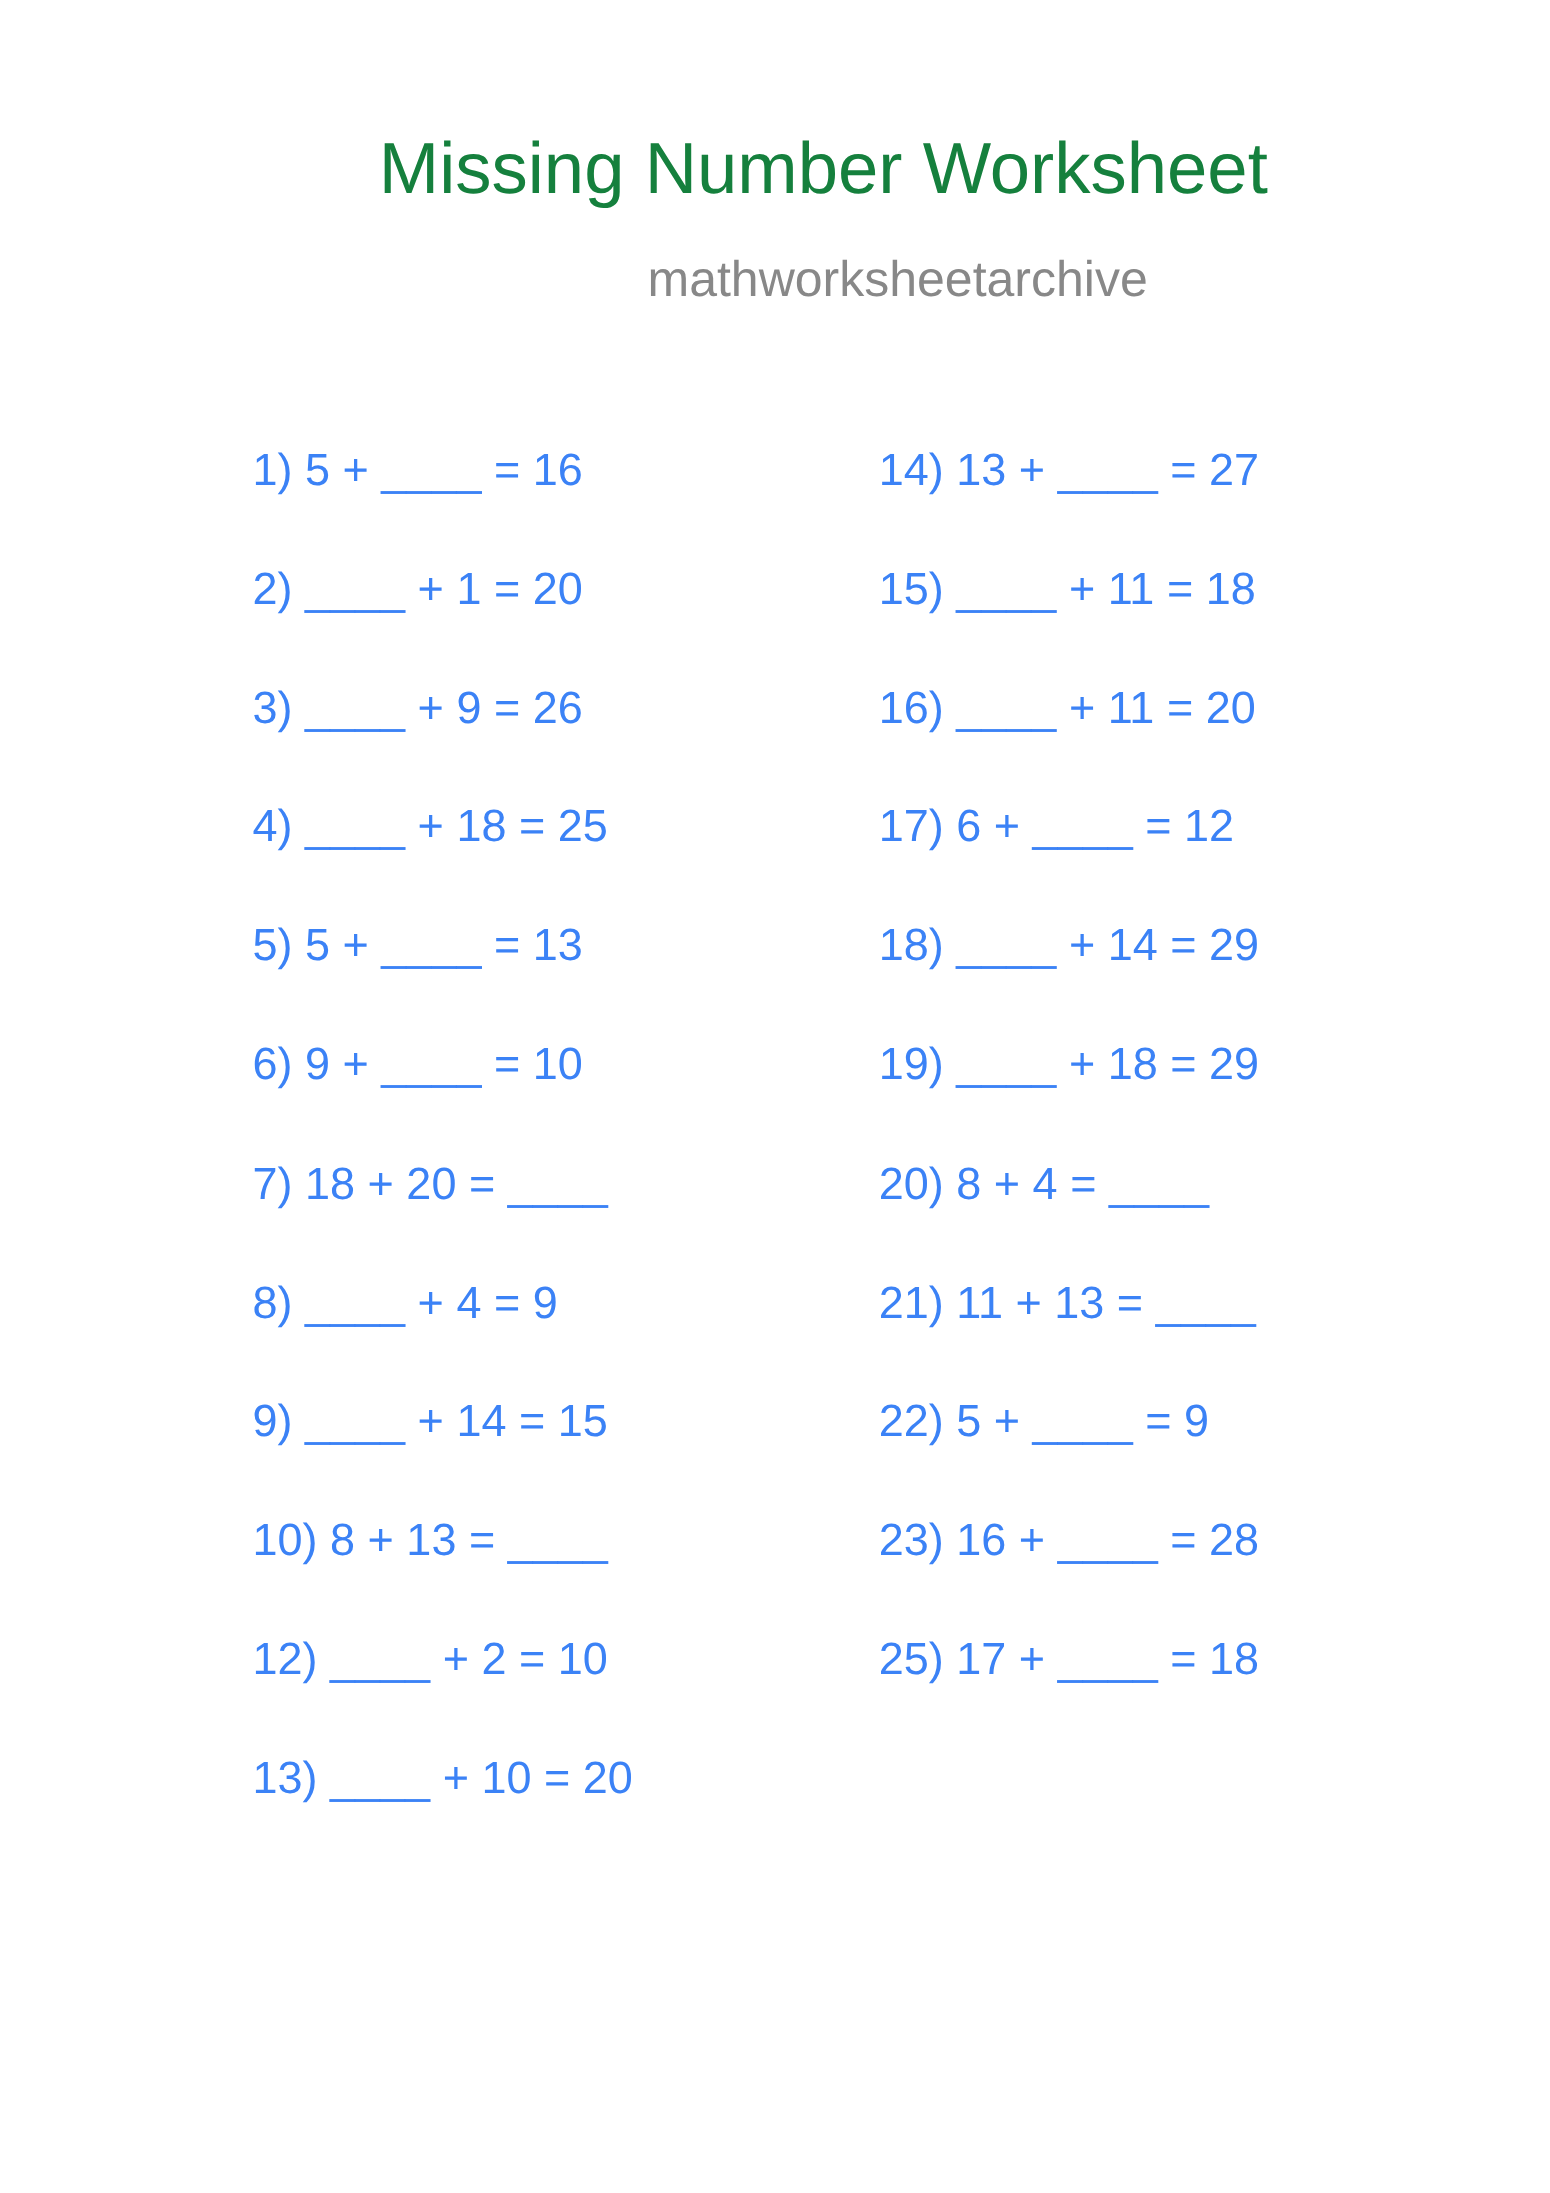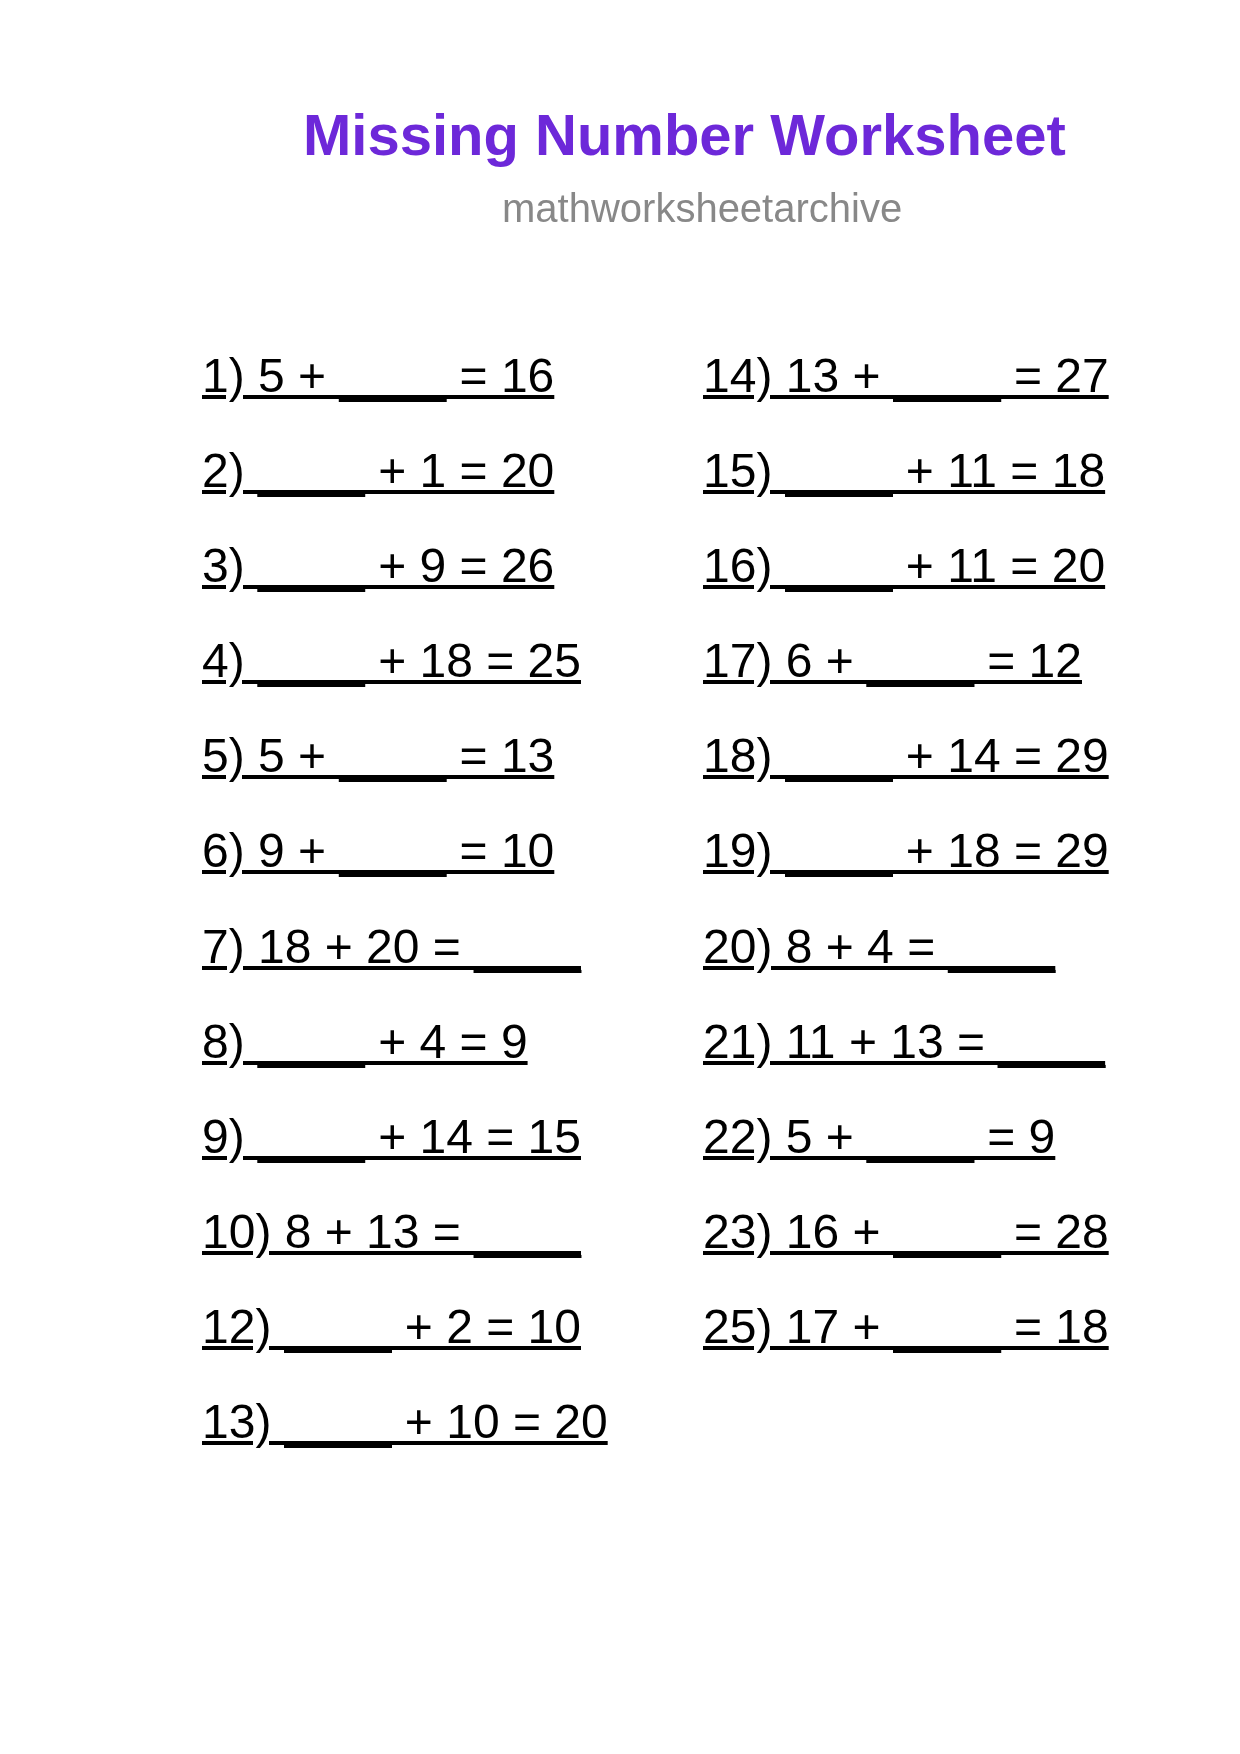--- a/index.html
+++ b/index.html
@@ -23,51 +23,50 @@
       height: 1754px;
       background: #ffffff;
     }
     .title {
       position: absolute;
       left: 303px;
       top: 106px;
       margin: 0;
       font-size: 58px;
       line-height: 58px;
-      font-weight: bold;
+      font-weight: normal;
       white-space: nowrap;
-      color: #6d28d9;
+      color: #15803d;
     }
     .subtitle {
       position: absolute;
       left: 502px;
       top: 188px;
-      margin: 0;
+      margin: 16px;
       font-size: 40px;
       line-height: 40px;
       font-weight: normal;
       white-space: nowrap;
       color: #888888;
     }
     .column {
       position: absolute;
       top: 328px;
       margin: 0;
       padding: 0;
       list-style: none;
     }
     .column.left { left: 202px; }
     .column.right { left: 703px; }
     .problem {
-      font-size: 48px;
+      font-size: 36px;
       line-height: 95.1px;
       height: 95.1px;
       white-space: pre;
-      color: #000000;
-      text-decoration: underline;
+      color: #3b82f6;
     }
   </style>
 </head>
 <body>
 
 <div class="page">
   <h1 class="title">Missing Number Worksheet</h1>
   <div class="subtitle">mathworksheetarchive</div>
 
   <ol class="column left">

